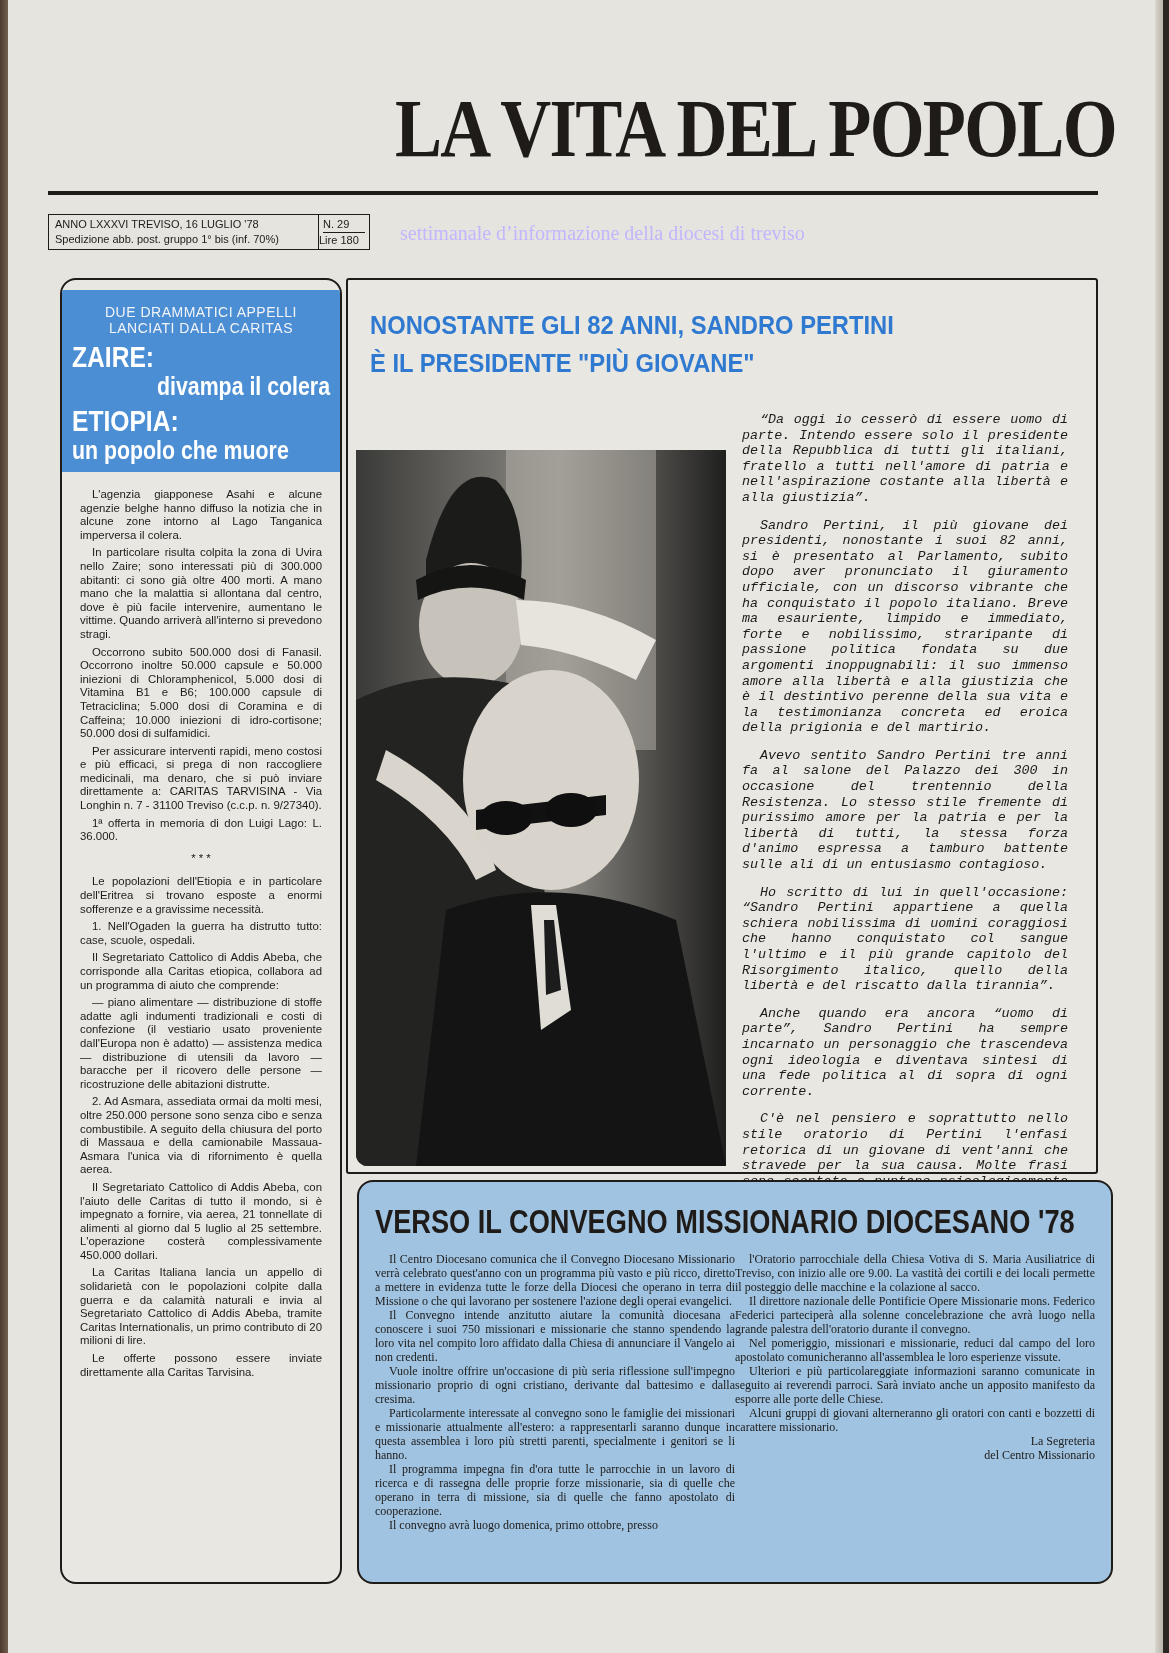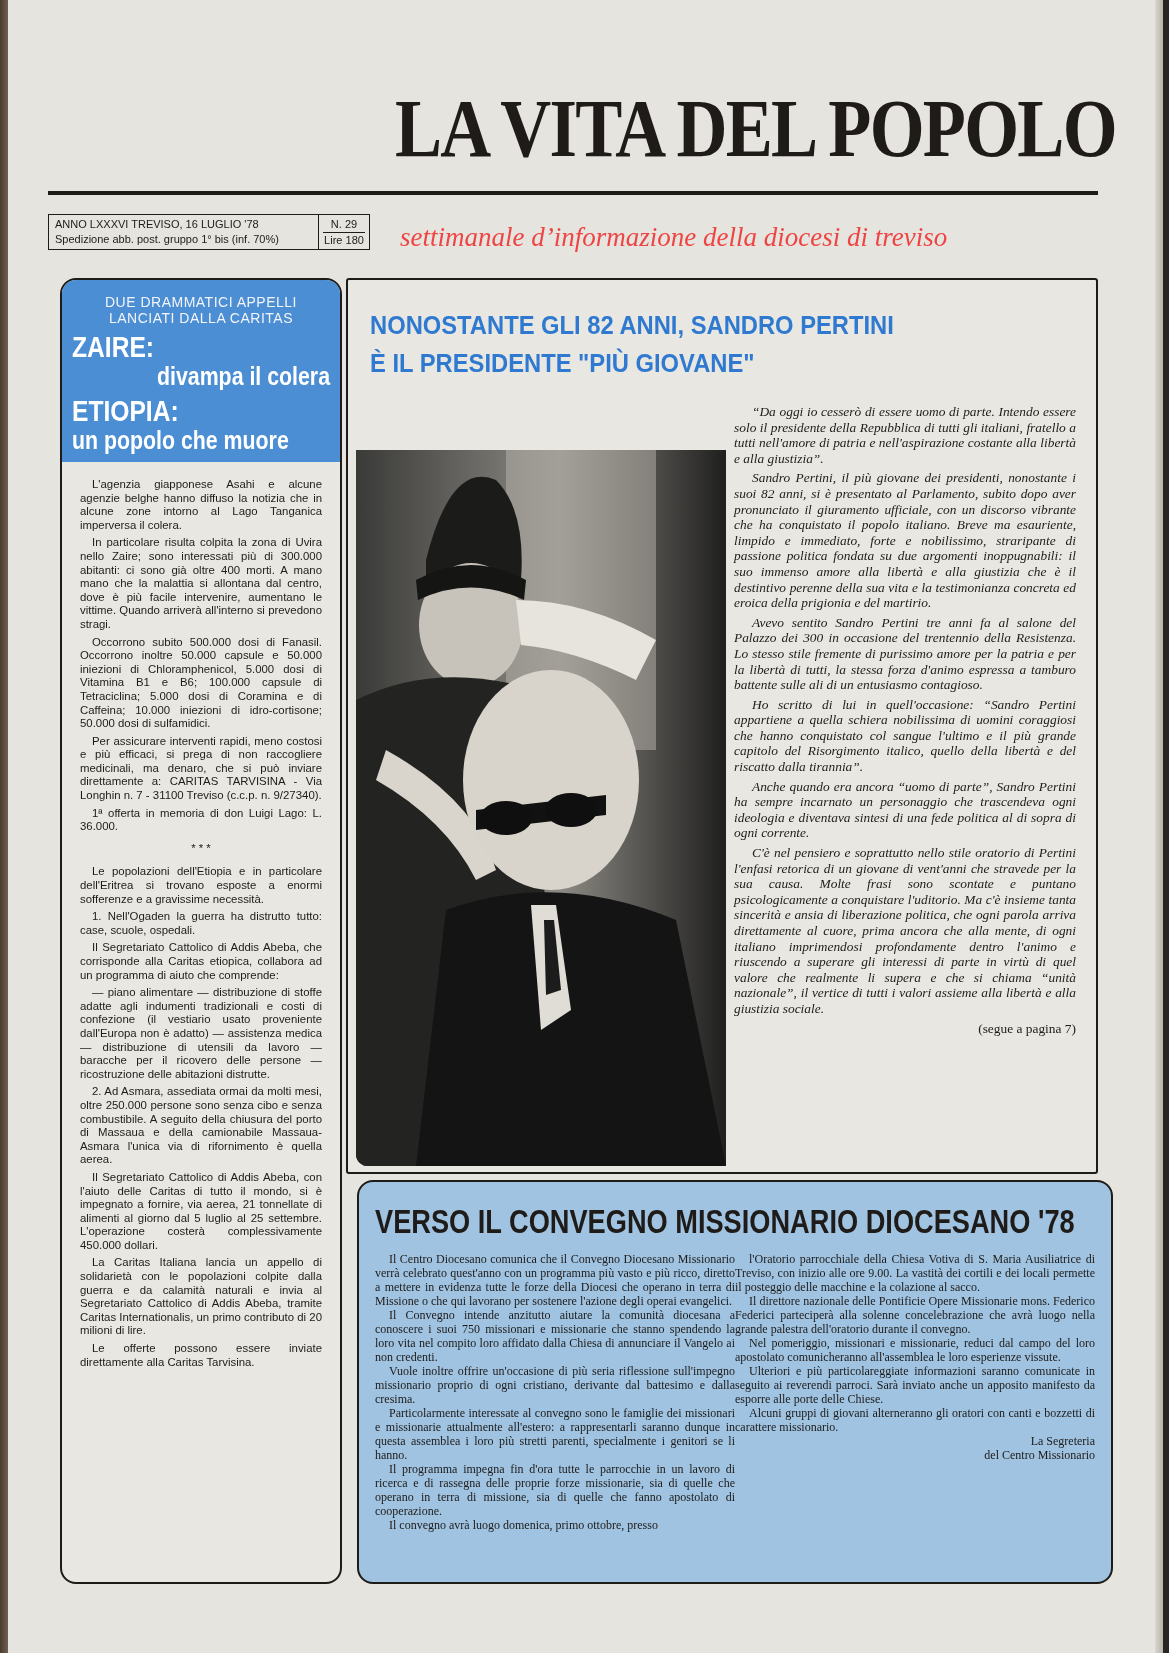--- a/index.html
+++ b/index.html
@@ -4,40 +4,40 @@
 <style>
   html,body{margin:0;padding:0;}
   body{width:1169px;height:1653px;background:#2a2624;position:relative;overflow:hidden;font-family:"Liberation Sans",sans-serif;}
   .page{position:absolute;left:8px;top:0;width:1155px;height:1653px;background:#e6e4df;}
   .spine{position:absolute;left:0;top:0;width:22px;height:1653px;background:linear-gradient(90deg,#4a3a2e,#8a7664 60%,#cfc8bd);}
   .rightedge{position:absolute;right:0;top:0;width:8px;height:1653px;background:linear-gradient(90deg,#d9d6cf,#b9b4aa);}
   .masthead{position:absolute;left:395px;top:88px;width:700px;font-family:"Liberation Serif",serif;font-weight:bold;font-size:82px;letter-spacing:-2px;color:#1e1b19;line-height:1;transform:scaleX(0.86);transform-origin:left top;white-space:nowrap;}
   .rule{position:absolute;left:48px;top:191px;width:1050px;height:4px;background:#1e1b19;}
   .issuebox{position:absolute;left:48px;top:214px;width:320px;height:34px;border:1.5px solid #1e1b19;display:flex;font-size:11px;color:#1e1b19;}
   .issuebox .l{flex:1;padding:2px 6px;border-right:1.5px solid #1e1b19;line-height:15px;}
-  .issuebox .r{width:50px;text-align:center;line-height:15px;padding-top:2px;}
+  .issuebox .r{width:50px;line-height:15px;padding-top:2px;}
   .issuebox .r span{display:block;}
   .issuebox .r span:first-child{border-bottom:1.5px solid #1e1b19;margin:0 4px;}
-  .subtitle{position:absolute;left:400px;top:222px;font-family:"Liberation Serif",serif;font-size:27px;color:#ef4444;white-space:nowrap;font-style:italic;}
+  .subtitle{position:absolute;left:400px;top:222px;font-family:"Liberation Serif",serif;font-size:20px;color:#c4b5fd;white-space:nowrap;}
   
   .leftbox{position:absolute;left:60px;top:278px;width:278px;height:1302px;border:2.5px solid #1e1b19;border-radius:16px;background:#e9e7e2;overflow:hidden;}
-  .leftbox .head{background:#4b8ed4;padding:14px 10px 8px;color:#fff;}
+  .leftbox .head{background:#4b8ed4;padding:14px 10px 8px;color:#fff;margin-top:10px;}
   .leftbox .kicker{font-size:14px;text-align:center;line-height:16px;letter-spacing:0.5px;color:#f2f4f8;}
   .leftbox .h1{font-weight:bold;font-size:30px;line-height:30px;margin-top:6px;transform:scaleX(0.82);transform-origin:left;white-space:nowrap;}
   .leftbox .h2{font-weight:bold;font-size:26px;line-height:28px;text-align:right;transform:scaleX(0.82);transform-origin:right;white-space:nowrap;}
   .leftbox .h2.left{text-align:left;transform-origin:left;}
   .leftbody{padding:12px 14px 0 14px;font-size:11.4px;line-height:13.6px;color:#1e1b19;text-align:justify;}
   .leftbody p{margin:4px;text-indent:12px;}
   .leftbody .stars{text-align:center;text-indent:0;margin:8px 0 10px;}
   
   .mainbox{position:absolute;left:346px;top:278px;width:748px;height:892px;border:2.5px solid #1e1b19;border-radius:3px;background:#e9e7e2;}
   .mainhead{position:absolute;left:22px;top:26px;color:#2f7ad0;font-weight:bold;font-size:25px;line-height:38px;white-space:nowrap;transform:scaleX(0.95);transform-origin:left;}
   .photo{position:absolute;left:8px;top:170px;width:370px;height:716px;border-radius:0 0 0 12px;overflow:hidden;background:#2b2b2a;}
   .maintext{position:absolute;left:382px;top:120px;width:350px;font-family:"Liberation Serif",serif;font-style:italic;font-size:13.4px;line-height:15.6px;color:#1e1b19;text-align:justify;}
-  .maintext p{margin:4px;text-indent:18px;}
+  .maintext p{margin:12px;text-indent:18px;font-family:Liberation Mono, monospace;}
   .maintext .seg{font-style:normal;float:right;}
   
   .botbox{position:absolute;left:357px;top:1180px;width:752px;height:400px;border:2.5px solid #1e1b19;border-radius:16px;background:#9fc3e1;}
   .bothead{position:absolute;left:16px;top:20px;font-weight:bold;font-size:34px;color:#1e1b19;white-space:nowrap;transform:scaleX(0.8);transform-origin:left;}
   .botcols{position:absolute;left:16px;top:70px;width:720px;display:flex;font-family:"Liberation Serif",serif;font-size:12px;line-height:14px;color:#1e1b19;}
   .botcols .col{flex:1;text-align:justify;}
   .botcols p{margin:0;text-indent:14px;}
   .sign{text-align:right;text-indent:0 !important;}
 </style>
 </head>

